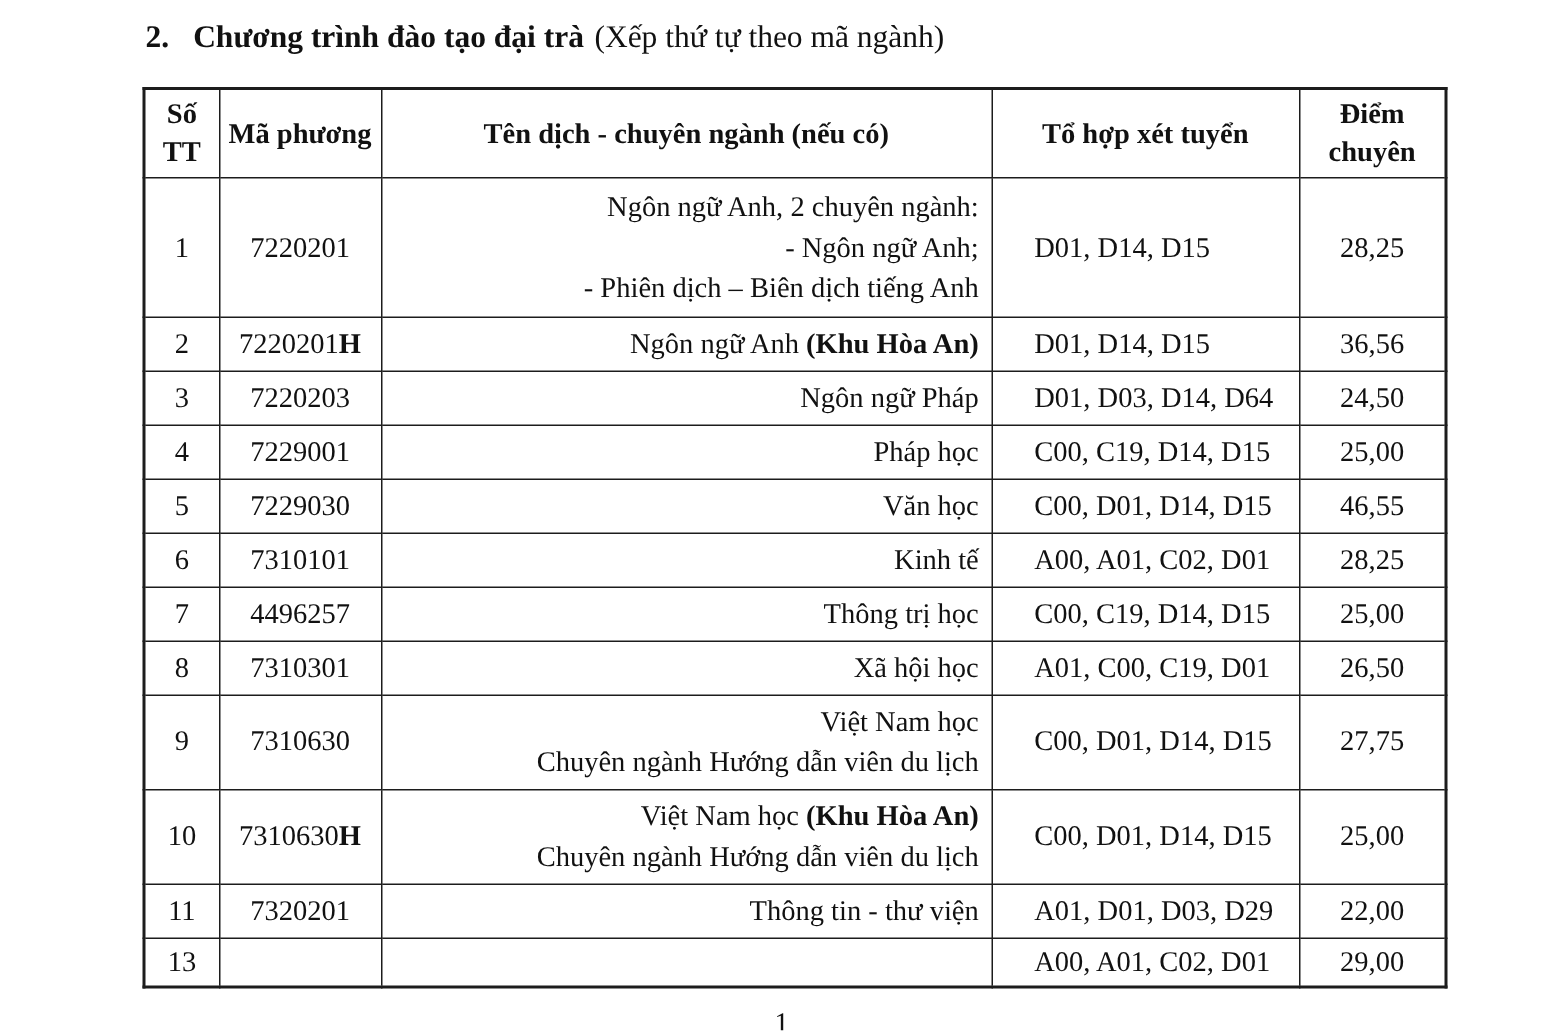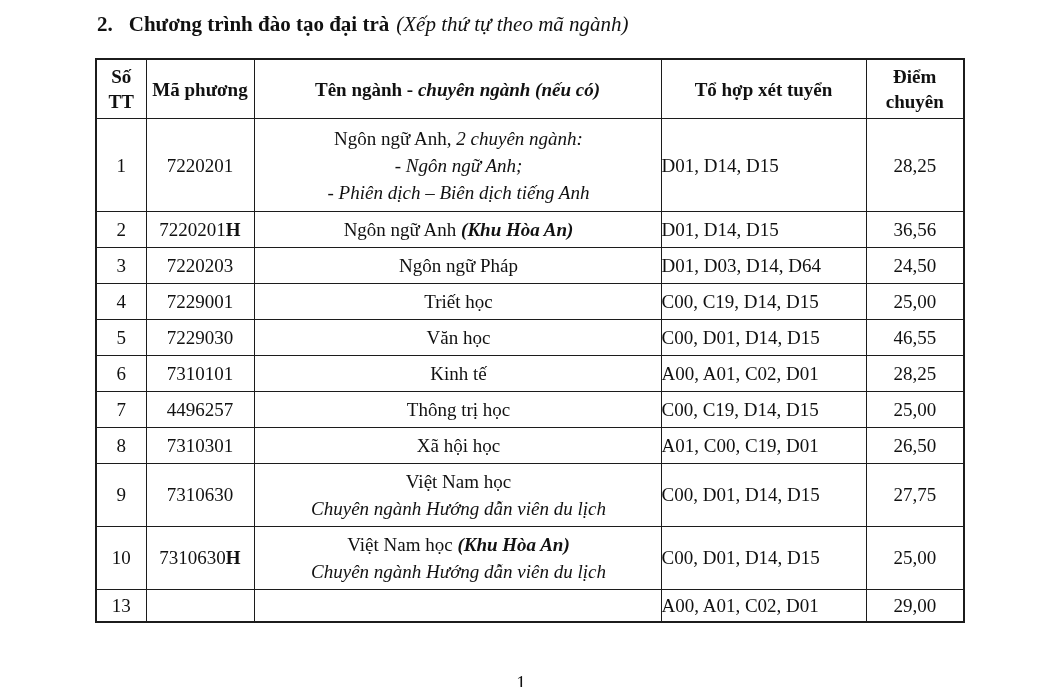--- a/index.html
+++ b/index.html
@@ -15,21 +15,21 @@
   }
   .title {
     position: absolute;
     left: 97px;
     top: 12px;
     font-size: 21px;
     font-weight: bold;
     white-space: nowrap;
   }
   .title .num { margin-right: 16px; }
-  .title .note { font-style: italic; font-weight: normal; margin-left: 7px; }
+  .title .note { font-weight: normal; margin-left: 7px; }
   table.doc-table {
     position: absolute;
     left: 95px;
     top: 58px;
     width: 868px;
     border-collapse: collapse;
     font-size: 19px;
     table-layout: fixed;
     border: 2px solid #1c1c1c;
   }
@@ -39,24 +39,24 @@
     vertical-align: middle;
     line-height: 1.32;
   }
   .doc-table th {
     font-weight: bold;
     text-align: center;
     padding: 4px 4px;
     height: 56px;
   }
   .doc-table td.c { text-align: center; }
-  .doc-table td.name { text-align: center; padding: 5px 8px 3px 10px; }
+  .doc-table td.name { text-align: right; padding: 5px 8px 3px 10px; }
   .doc-table td.name .line { line-height: 1.42; }
-  .doc-table td.combo { text-align: left; padding-left: 0; }
-  .it { font-style: italic; }
+  .doc-table td.combo { text-align: left; padding-left: 28px; }
+  .it { }
   .bd { font-weight: bold; }
   .row-pad-1 td { height: 93px; }
   .row-pad-2 td { height: 55px; }
   .row-pad-3 td { height: 61px; }
   .row-std td { height: 33px; }
   .page-num {
     position: absolute;
     left: 0;
     width: 100%;
     top: 672px;
@@ -78,21 +78,21 @@
       <col style="width:50px">
       <col style="width:108px">
       <col style="width:407px">
       <col style="width:205px">
       <col style="width:98px">
     </colgroup>
     <thead>
       <tr>
           <th><span>Số TT</span></th>
           <th><span>Mã phương</span></th>
-          <th><span>Tên ngành - </span><span class="it">chuyên ngành (nếu có)</span></th>
+          <th><span>Tên dịch - </span><span class="it">chuyên ngành (nếu có)</span></th>
           <th><span>Tổ hợp xét tuyển</span></th>
           <th><span>Điểm chuyên</span></th>
         </tr>
     </thead>
     <tbody>
         <tr class="row-pad-1">
           <td class="c">1</td>
           <td class="c"><span>7220201</span></td>
           <td class="name">
             <div class="line"><span>Ngôn ngữ Anh, </span><span class="it">2 chuyên ngành:</span></div>
@@ -117,21 +117,21 @@
           <td class="name">
             <div class="line"><span>Ngôn ngữ Pháp</span></div>
           </td>
           <td class="combo">D01, D03, D14, D64</td>
           <td class="c">24,50</td>
         </tr>
         <tr class="row-std">
           <td class="c">4</td>
           <td class="c"><span>7229001</span></td>
           <td class="name">
-            <div class="line"><span>Triết học</span></div>
+            <div class="line"><span>Pháp học</span></div>
           </td>
           <td class="combo">C00, C19, D14, D15</td>
           <td class="c">25,00</td>
         </tr>
         <tr class="row-std">
           <td class="c">5</td>
           <td class="c"><span>7229030</span></td>
           <td class="name">
             <div class="line"><span>Văn học</span></div>
           </td>
@@ -177,20 +177,29 @@
         </tr>
         <tr class="row-pad-3">
           <td class="c">10</td>
           <td class="c"><span>7310630</span><span class="bd">H</span></td>
           <td class="name">
             <div class="line"><span>Việt Nam học </span><span class="it bd">(Khu Hòa An)</span></div>
             <div class="line"><span class="it">Chuyên ngành Hướng dẫn viên du lịch</span></div>
           </td>
           <td class="combo">C00, D01, D14, D15</td>
           <td class="c">25,00</td>
+        </tr>
+        <tr class="row-std">
+          <td class="c">11</td>
+          <td class="c"><span>7320201</span></td>
+          <td class="name">
+            <div class="line"><span>Thông tin - thư viện</span></div>
+          </td>
+          <td class="combo">A01, D01, D03, D29</td>
+          <td class="c">22,00</td>
         </tr>
         <tr class="row-std">
           <td class="c">13</td>
           <td class="c"></td>
           <td class="name"></td>
           <td class="combo">A00, A01, C02, D01</td>
           <td class="c">29,00</td>
         </tr>
       </tbody>
   </table>

